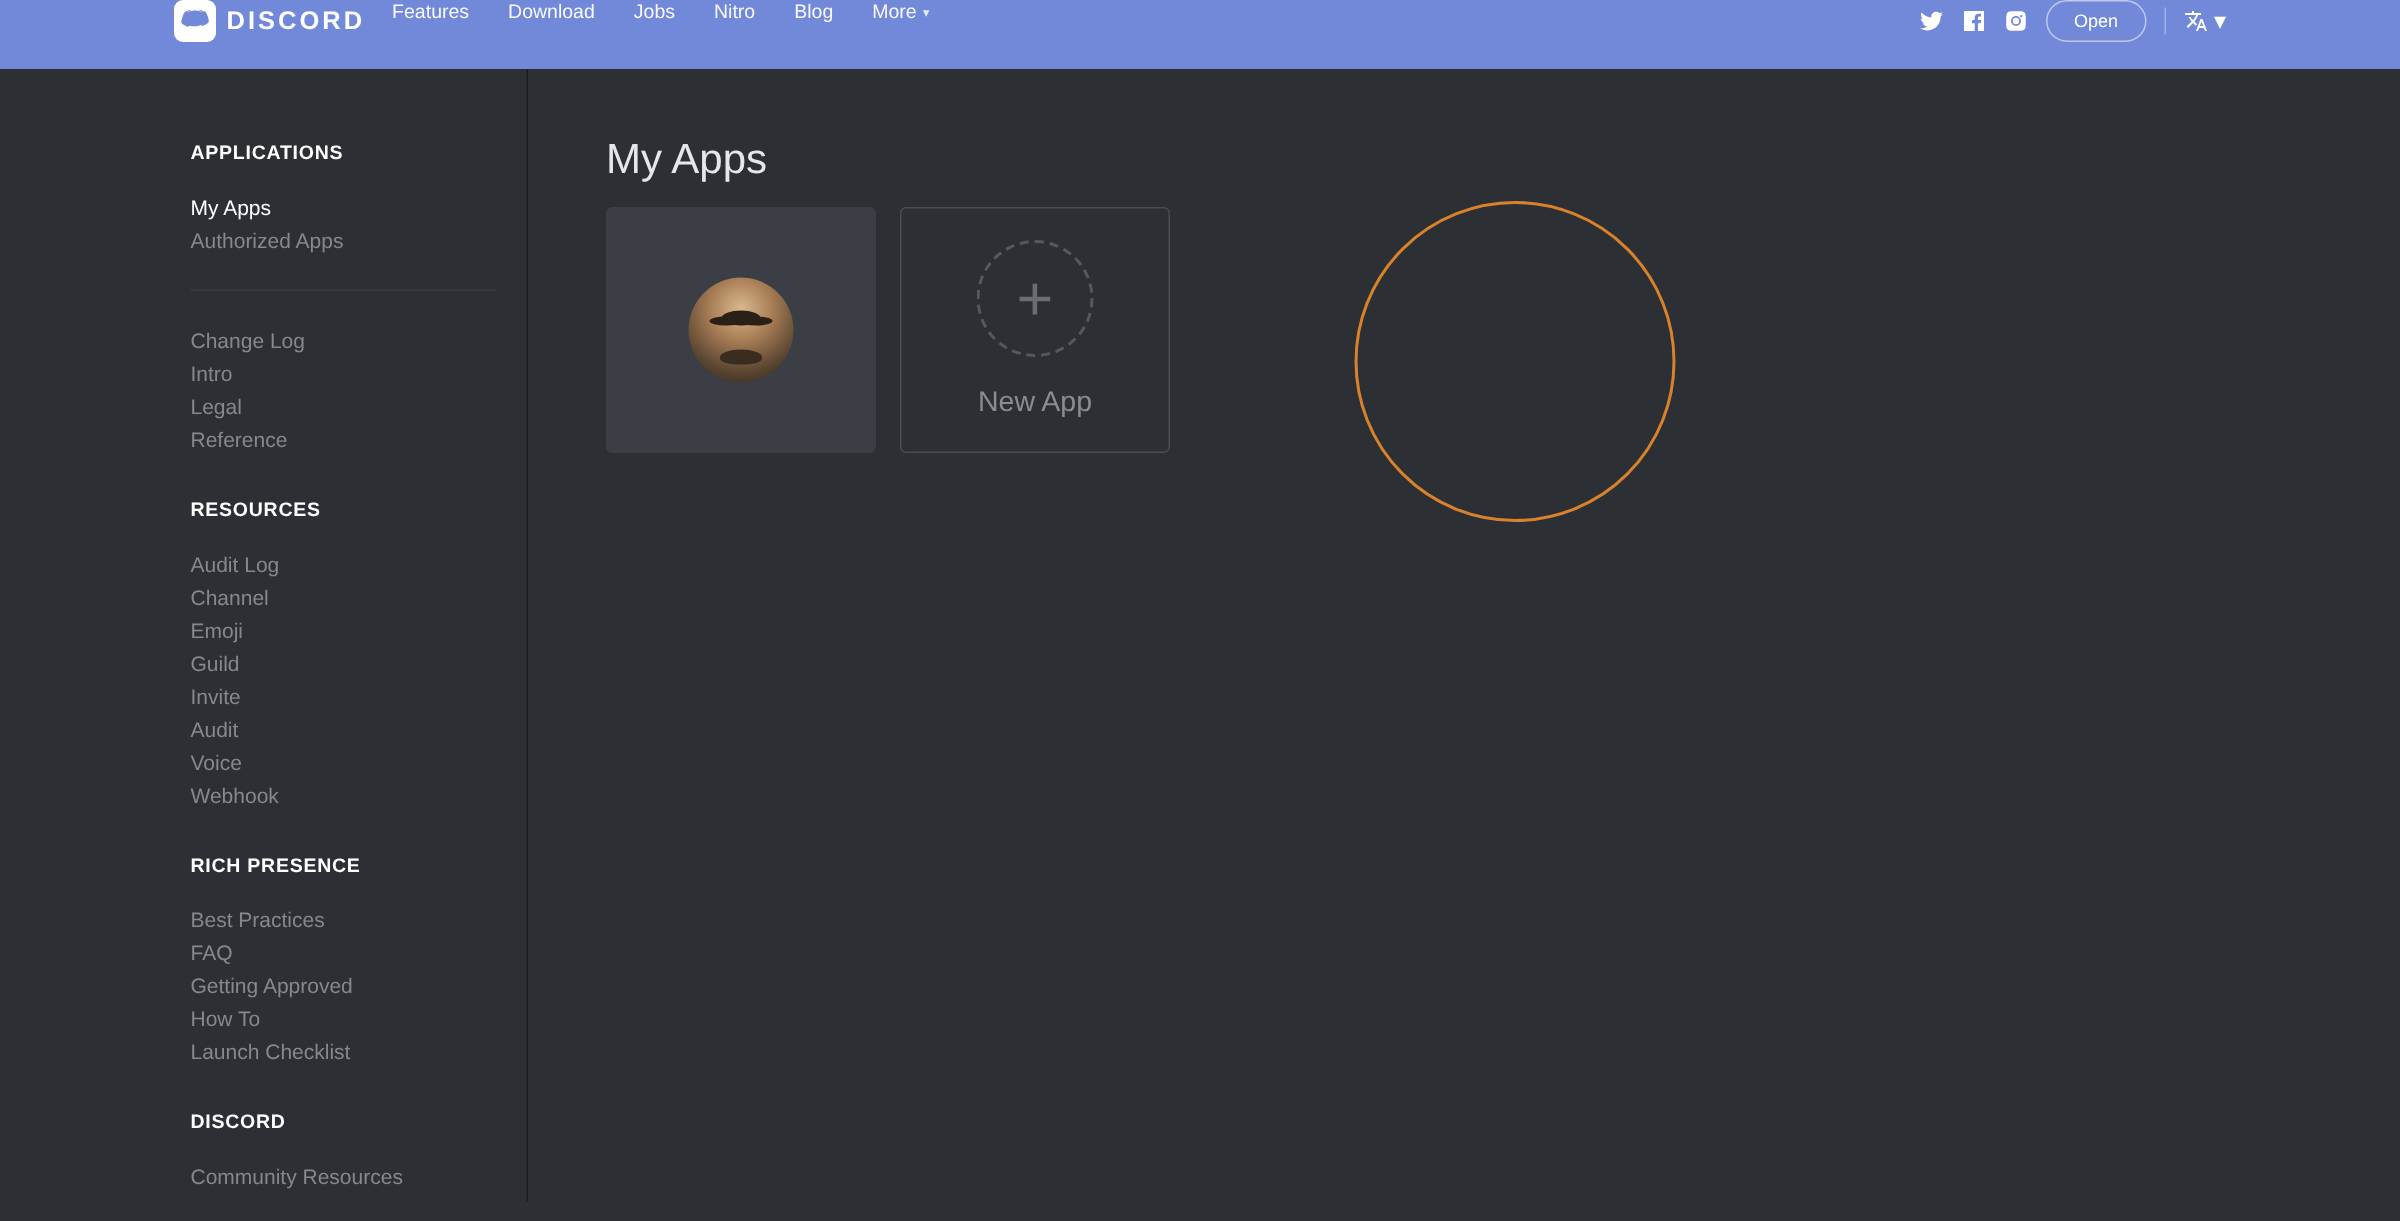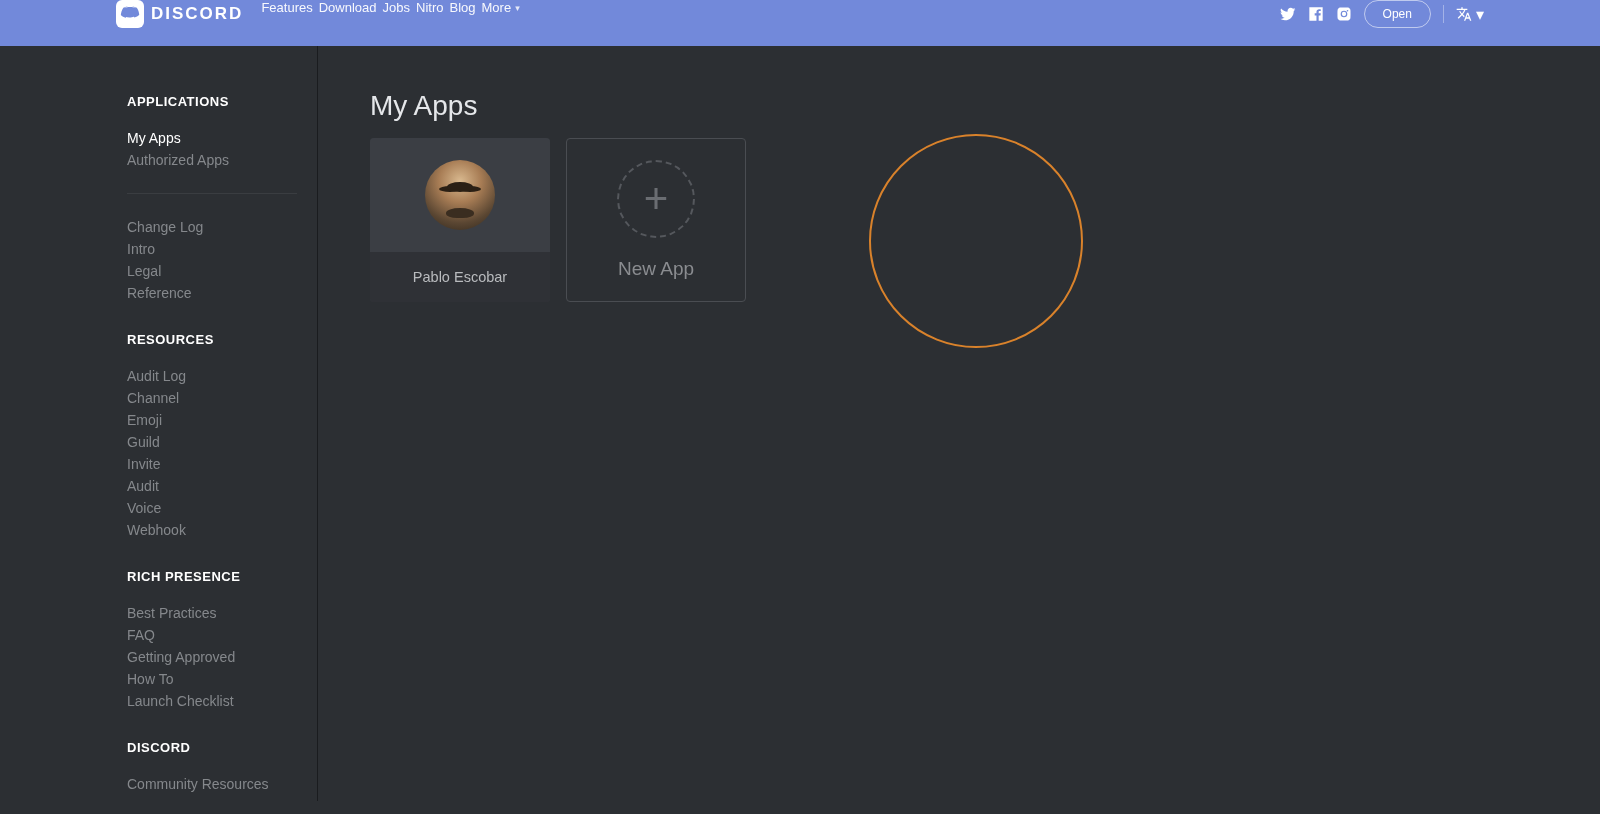--- a/index.html
+++ b/index.html
@@ -34,21 +34,21 @@
     align-items: center;
     justify-content: center;
   }
   .logo-mark svg { width: 20px; height: 20px; }
   .logo-text {
     font-weight: 800;
     font-size: 17px;
     letter-spacing: 2px;
     color: #fff;
   }
-  .nav-links { display: flex; gap: 6px; }
+  .nav-links { display: flex; gap: 26px; }
   .nav-link {
     color: #fff;
     font-size: 13px;
     opacity: 0.95;
     cursor: pointer;
     display: flex;
     align-items: center;
     gap: 4px;
   }
   .nav-link .chev { font-size: 9px; opacity: 0.85; }
@@ -69,21 +69,21 @@
     cursor: pointer;
   }
   .divider-v {
     width: 1px; height: 18px; background: rgba(255,255,255,0.35);
   }
   .lang { display: flex; align-items: center; gap: 4px; cursor: pointer; }
 
   
   .body-wrap { display: flex; height: calc(814px - 59px); }
   .sidebar {
-    width: 318px;
+    width: 352px;
     border-right: 1px solid #1a1c1f;
     padding: 48px 0 0 127px;
     overflow-y: auto;
     position: relative;
   }
   .sidebar::-webkit-scrollbar { width: 6px; }
   .sidebar::-webkit-scrollbar-thumb { background: #202225; }
   .side-heading {
     font-size: 13px;
     letter-spacing: 0.5px;
@@ -302,21 +302,20 @@
   </div>
 
   <div class="main">
     <h1 class="page-title">My Apps</h1>
 
     <div class="app-grid">
       <div class="app-card">
         <div class="app-card-top">
           <div class="avatar"></div>
         </div>
-        <div class="app-card-bottom">Pablo Escobar</div>
       </div>
 
       <div class="new-app-card">
         <div class="plus-circle">
           <span class="plus">+</span>
         </div>
         <span class="new-app-label">New App</span>
       </div>
     </div>
 

